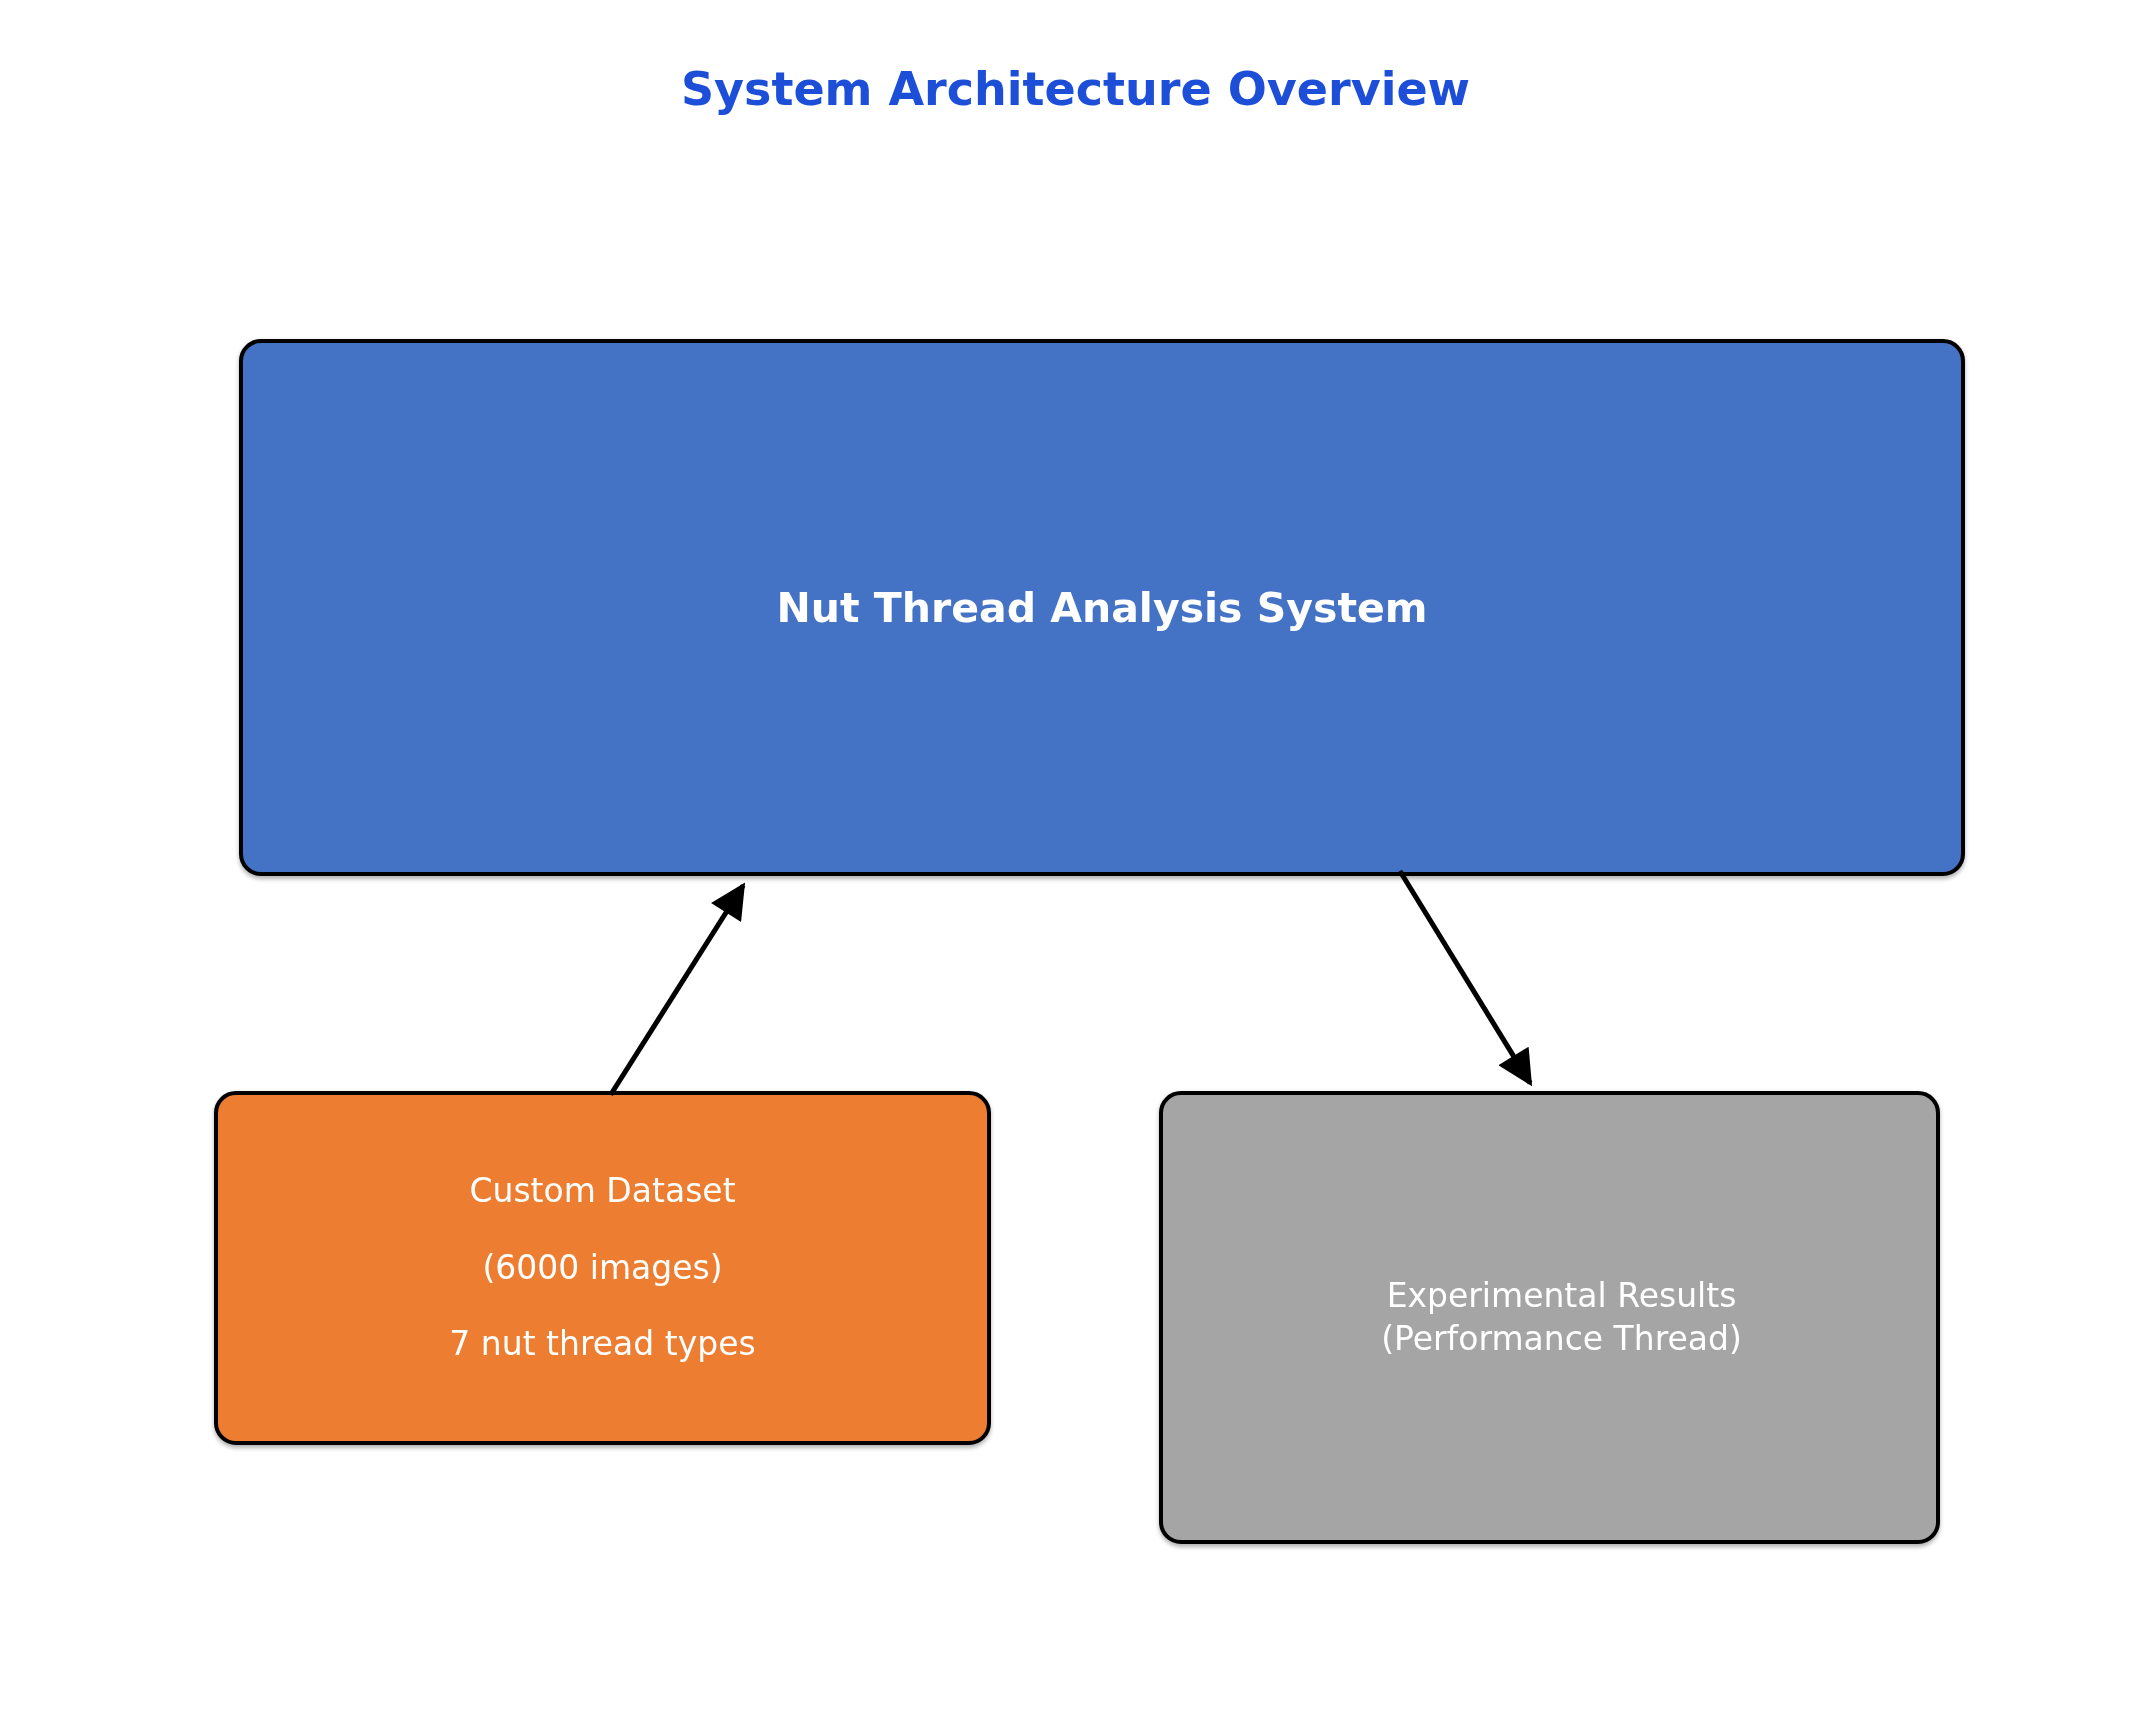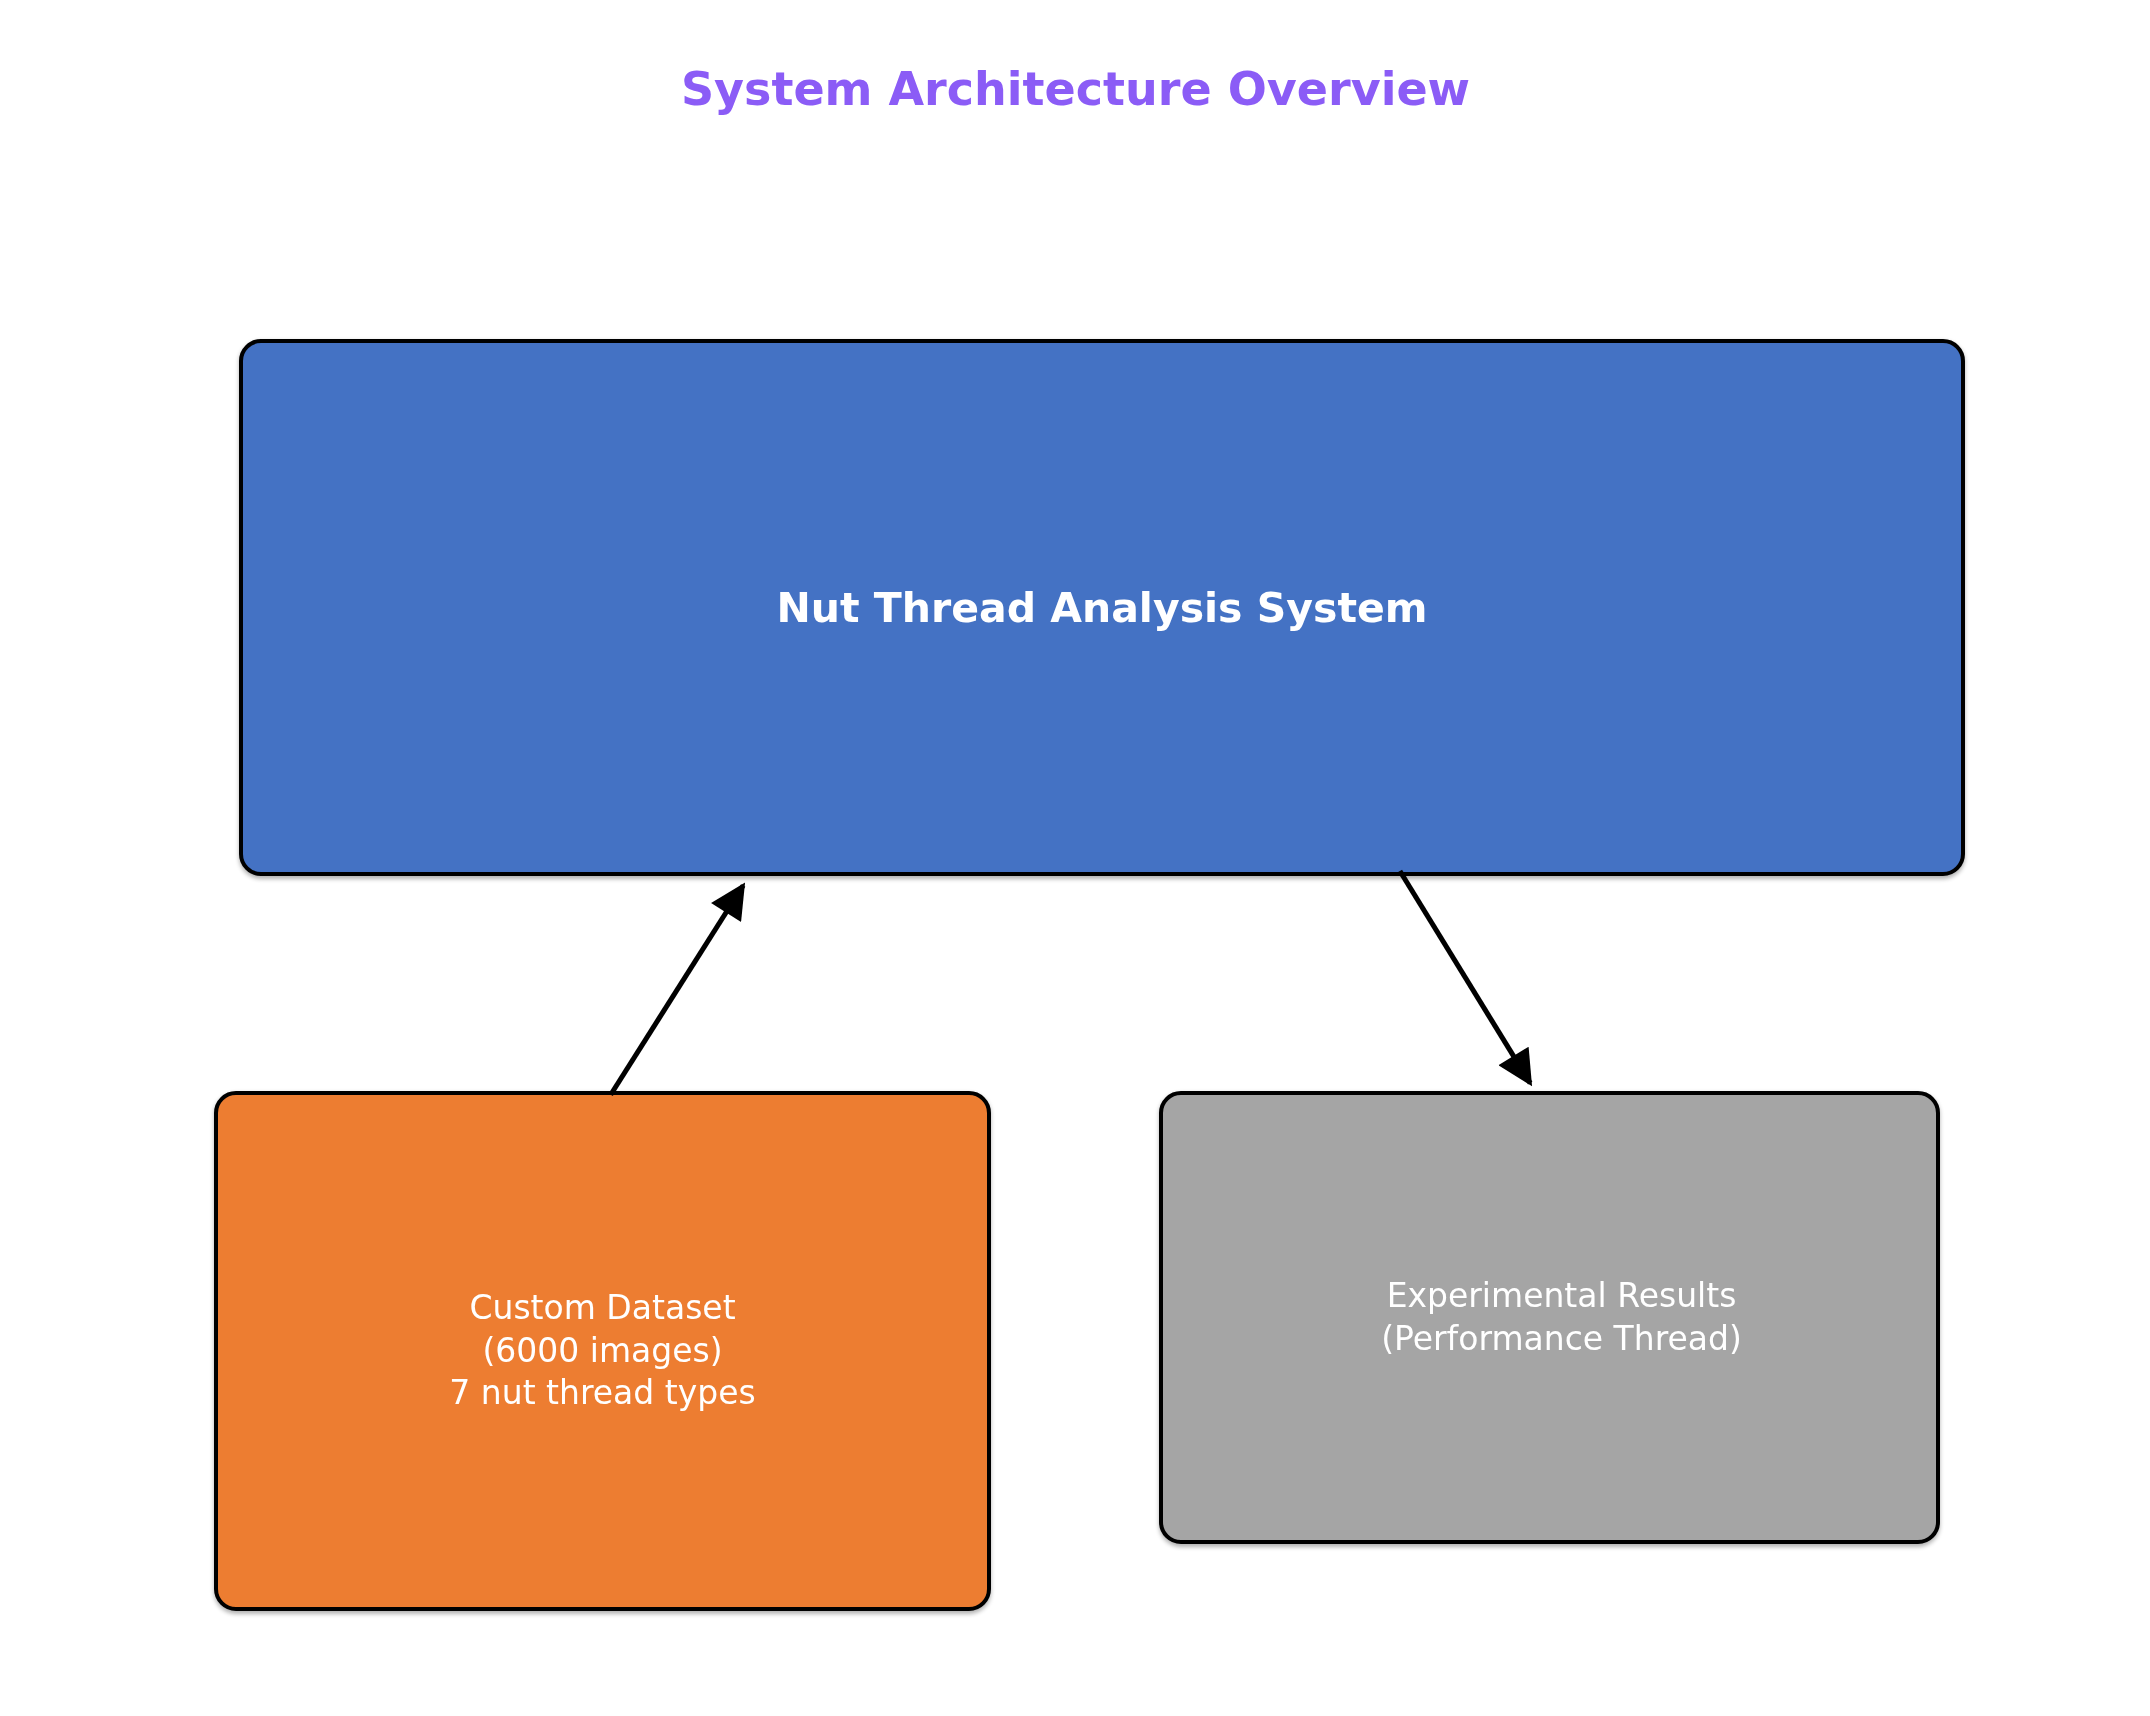--- a/index.html
+++ b/index.html
@@ -12,21 +12,21 @@
     overflow: hidden;
   }
   .diagram-title {
     position: absolute;
     left: 0;
     top: 62px;
     width: 100%;
     text-align: center;
     font-size: 46px;
     font-weight: bold;
-    color: #8b5cf6;
+    color: #1d4ed8;
     letter-spacing: 0px;
   }
   .node {
     position: absolute;
     box-sizing: border-box;
     border: 4.3px solid #000000;
     border-radius: 22px;
     display: flex;
     flex-direction: column;
     align-items: center;
@@ -40,24 +40,25 @@
     top: 339px;
     width: 1726px;
     height: 537px;
     font-size: 41px;
     font-weight: bold;
   }
   .node-dataset {
     left: 214px;
     top: 1091px;
     width: 777px;
-    height: 520px;
+    height: 354px;
     font-size: 33px;
     font-weight: normal;
     line-height: 1.3;
+    gap: 34px;
   }
   .node-results {
     left: 1159px;
     top: 1091px;
     width: 781px;
     height: 453px;
     font-size: 33px;
     font-weight: normal;
     line-height: 1.3;
   }

